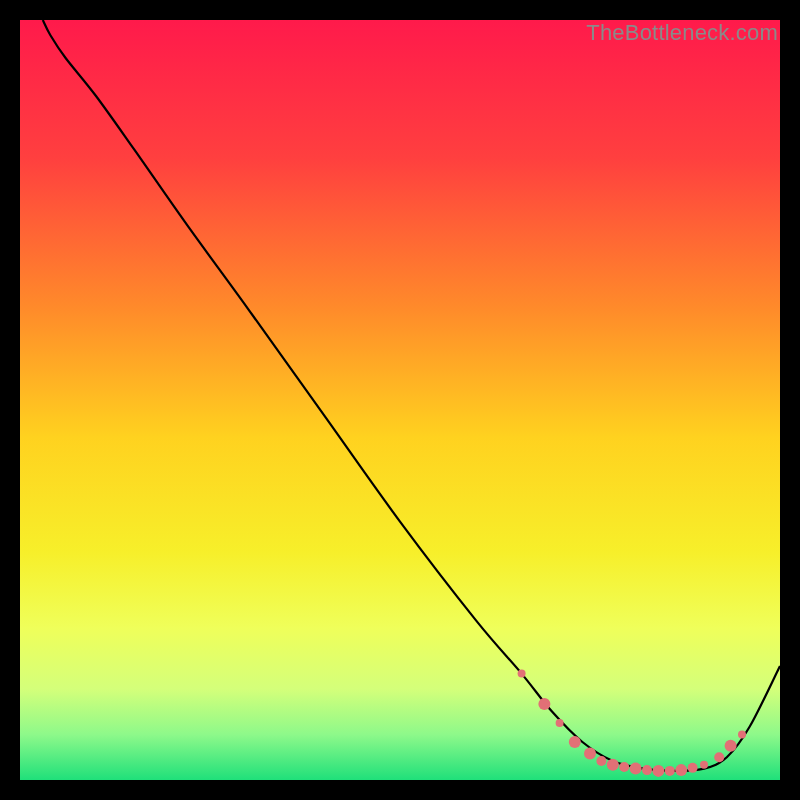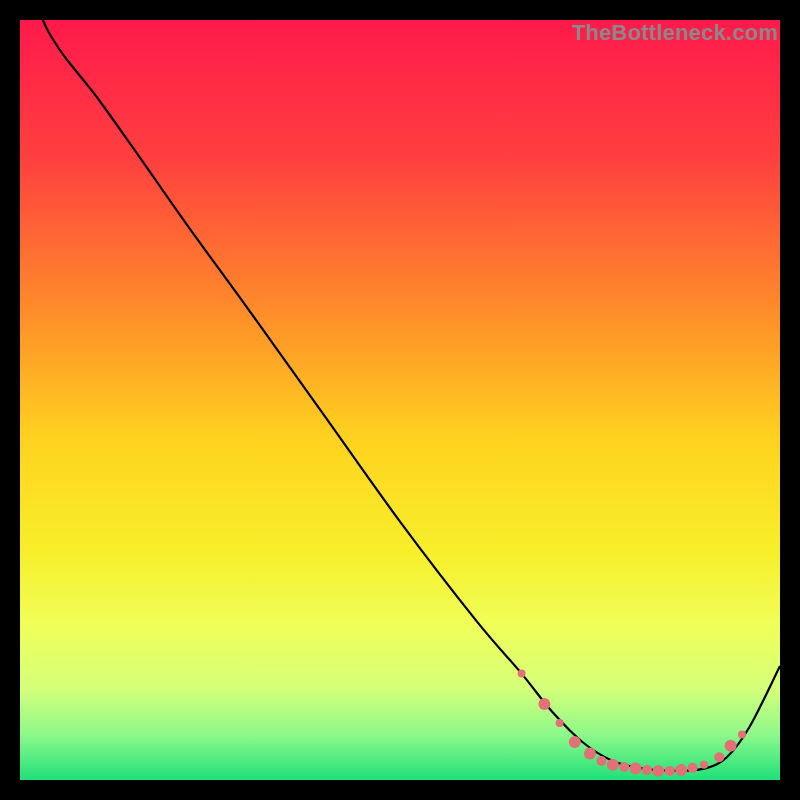--- a/index.html
+++ b/index.html
@@ -25,21 +25,21 @@
     top: 0;
     width: 760px;
     height: 760px;
   }
   .watermark {
     position: absolute;
     top: 0px;
     right: 2px;
     color: #8a8a8a;
     font-size: 22px;
-    font-weight: 700;
+    font-weight: 400;
     letter-spacing: 0.2px;
     pointer-events: none;
     z-index: 10;
     text-align: center;
   }
   svg { display:block; }
 </style>
 </head>
 <body>
 

